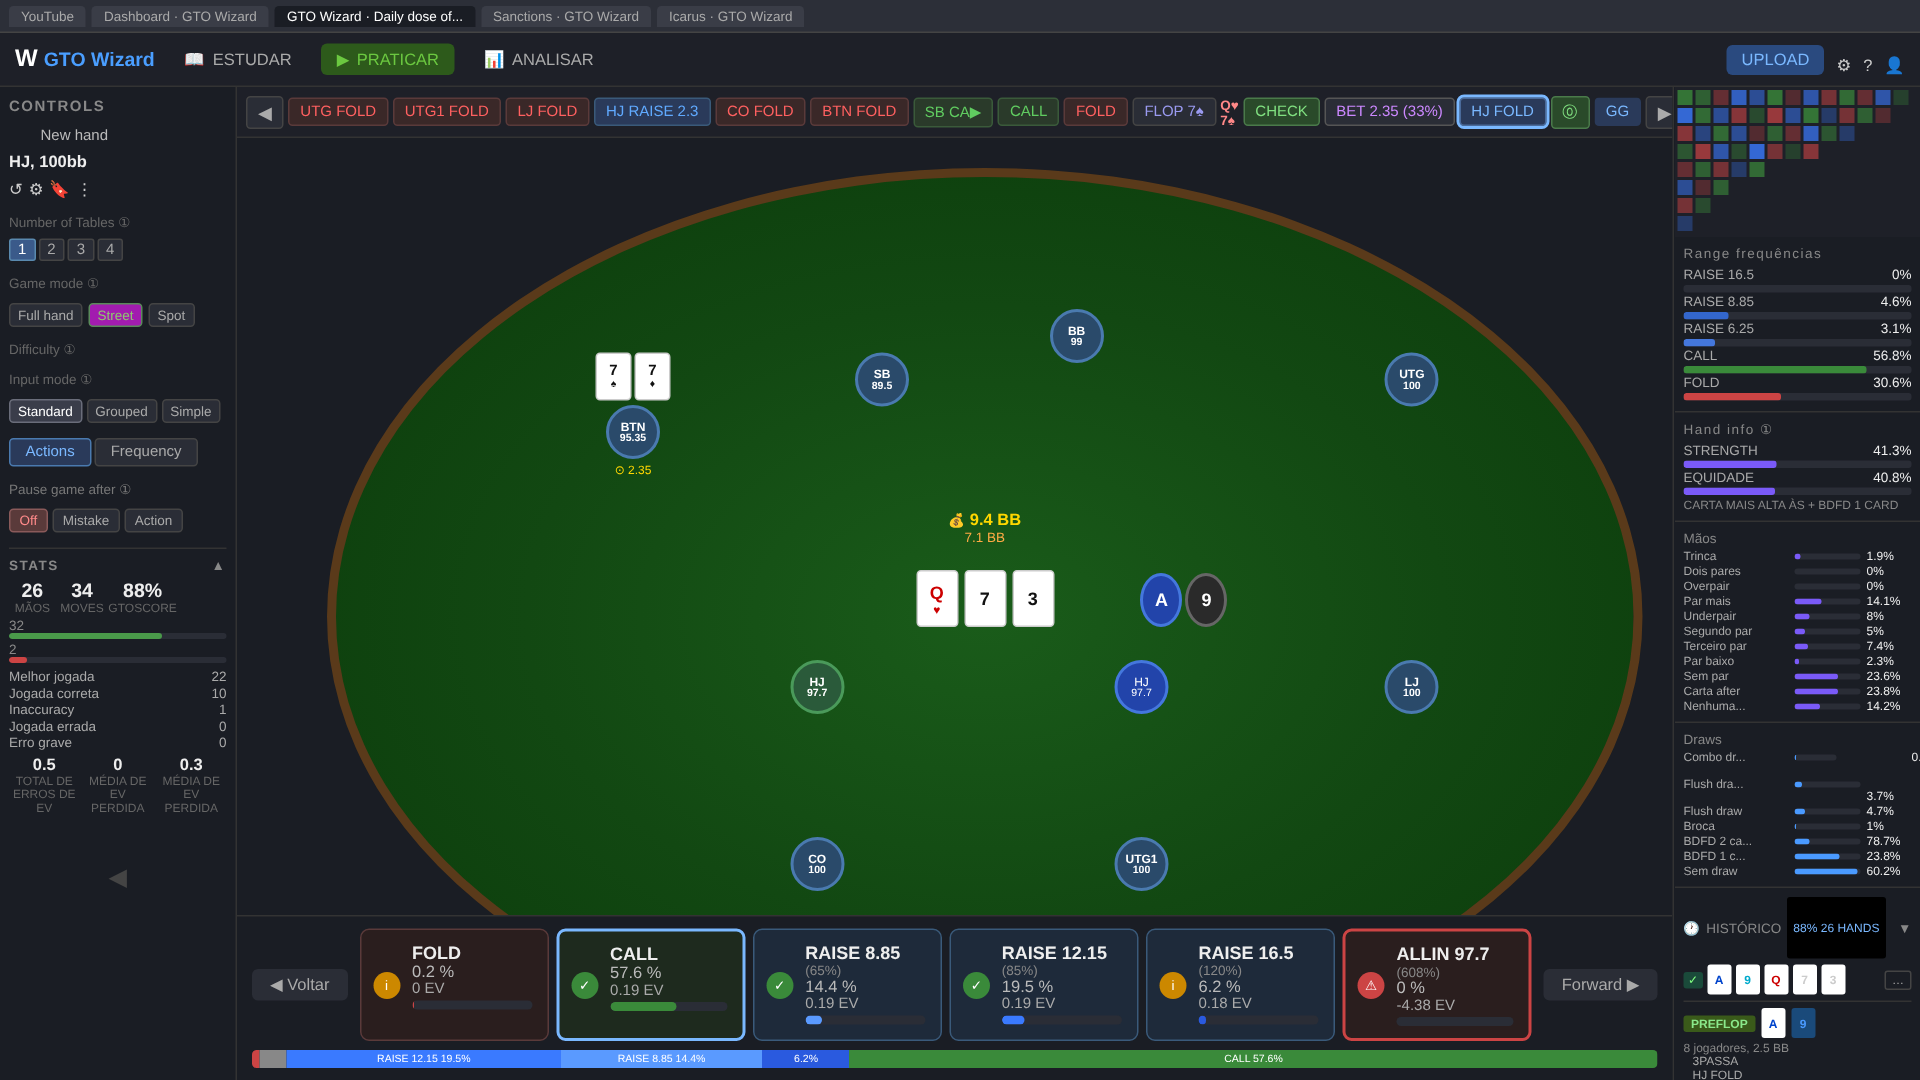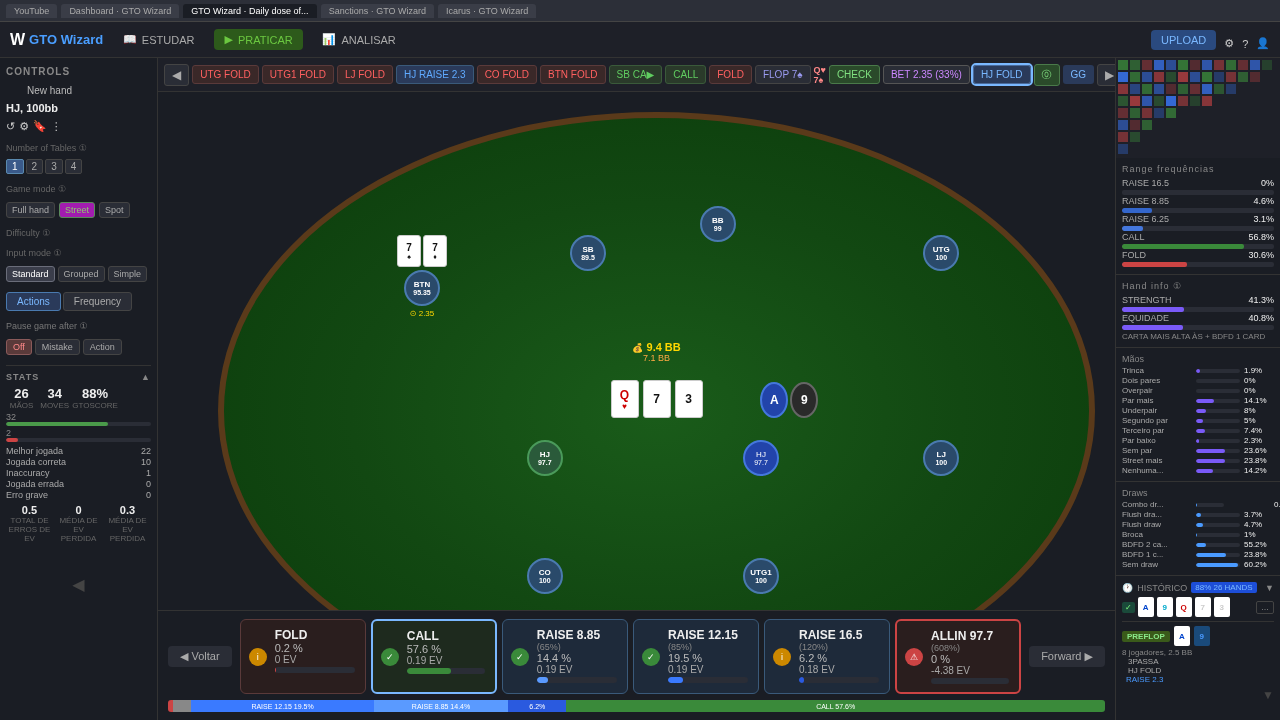--- a/index.html
+++ b/index.html
@@ -111,21 +111,21 @@
     .rs-bar { height: 5px; background: #2a2d36; border-radius: 2px; margin-bottom: 1px; overflow: hidden; }
     .rs-bar-fill { height: 100%; border-radius: 2px; }
     .hand-strength-row { display: flex; flex-direction: column; gap: 1px; }
     .hs-item { display: flex; justify-content: space-between; align-items: center; }
     .hs-bar { flex: 1; height: 4px; background: #2a2d36; border-radius: 2px; margin: 0 4px; overflow: hidden; }
     .hs-fill { height: 100%; border-radius: 2px; }
 
     
     .hist-section { padding: 6px; }
     .hist-title { color: #888; font-size: 9px; display: flex; align-items: center; gap: 4px; margin-bottom: 4px; }
-    .hist-badge { background: #1d4ed8; color: #7ab8ff; font-size: 8px; padding: 1px 4px; border-radius: 2px; }
+    .hist-badge { background: #000000; color: #7ab8ff; font-size: 8px; padding: 16px 4px; border-radius: 2px; }
     .hist-hand { display: flex; align-items: center; gap: 3px; margin-bottom: 3px; }
     .mini-card { width: 16px; height: 20px; background: #fff; border-radius: 2px; display: flex; align-items: center; justify-content: center; font-size: 8px; font-weight: bold; }
     .mini-card.red { color: #cc0000; }
     .mini-card.blue { color: #0044cc; }
 
     .table-container { display: flex; flex-direction: column; flex: 1; }
 
     .center-table { flex: 1; position: relative; overflow: hidden; }
 
     
@@ -723,21 +723,21 @@
           <span style="font-size:8px;color:#eee;width:30px;">2.3%</span>
         </div>
         <div class="hs-item">
           <span style="font-size:8px;color:#aaa;width:70px;">Sem par</span>
           <div class="hs-bar">
               <div class="hs-fill" style="width:65%;background:#7a5af8;"></div>
             </div>
           <span style="font-size:8px;color:#eee;width:30px;">23.6%</span>
         </div>
         <div class="hs-item">
-          <span style="font-size:8px;color:#aaa;width:70px;">Street mais</span>
+          <span style="font-size:8px;color:#aaa;width:70px;">Carta after</span>
           <div class="hs-bar">
               <div class="hs-fill" style="width:65%;background:#7a5af8;"></div>
             </div>
           <span style="font-size:8px;color:#eee;width:30px;">23.8%</span>
         </div>
         <div class="hs-item">
           <span style="font-size:8px;color:#aaa;width:70px;">Nenhuma...</span>
           <div class="hs-bar">
               <div class="hs-fill" style="width:38%;background:#7a5af8;"></div>
             </div>
@@ -754,42 +754,42 @@
           <div class="hs-bar">
               <div class="hs-fill" style="width:2%;background:#4a9aff;"></div>
             </div>
           <span style="font-size:8px;color:#eee;width:30px;padding-left:46px;">0.4%</span>
         </div>
         <div class="hs-item">
           <span style="font-size:8px;color:#aaa;width:70px;">Flush dra...</span>
           <div class="hs-bar">
               <div class="hs-fill" style="width:12%;background:#4a9aff;"></div>
             </div>
-          <span style="font-size:8px;color:#eee;width:30px;">3.7%</span>
+          <span style="font-size:8px;color:#eee;width:30px;margin-top:16px;">3.7%</span>
         </div>
         <div class="hs-item">
           <span style="font-size:8px;color:#aaa;width:70px;">Flush draw</span>
           <div class="hs-bar">
               <div class="hs-fill" style="width:15%;background:#4a9aff;"></div>
             </div>
           <span style="font-size:8px;color:#eee;width:30px;">4.7%</span>
         </div>
         <div class="hs-item">
           <span style="font-size:8px;color:#aaa;width:70px;">Broca</span>
           <div class="hs-bar">
               <div class="hs-fill" style="width:3%;background:#4a9aff;"></div>
             </div>
           <span style="font-size:8px;color:#eee;width:30px;">1%</span>
         </div>
         <div class="hs-item">
           <span style="font-size:8px;color:#aaa;width:70px;">BDFD 2 ca...</span>
           <div class="hs-bar">
               <div class="hs-fill" style="width:22%;background:#4a9aff;"></div>
             </div>
-          <span style="font-size:8px;color:#eee;width:30px;">55.2%</span>
+          <span style="font-size:8px;color:#eee;width:30px;">78.7%</span>
         </div>
         <div class="hs-item">
           <span style="font-size:8px;color:#aaa;width:70px;">BDFD 1 c...</span>
           <div class="hs-bar">
               <div class="hs-fill" style="width:68%;background:#4a9aff;"></div>
             </div>
           <span style="font-size:8px;color:#eee;width:30px;">23.8%</span>
         </div>
         <div class="hs-item">
           <span style="font-size:8px;color:#aaa;width:70px;">Sem draw</span>

